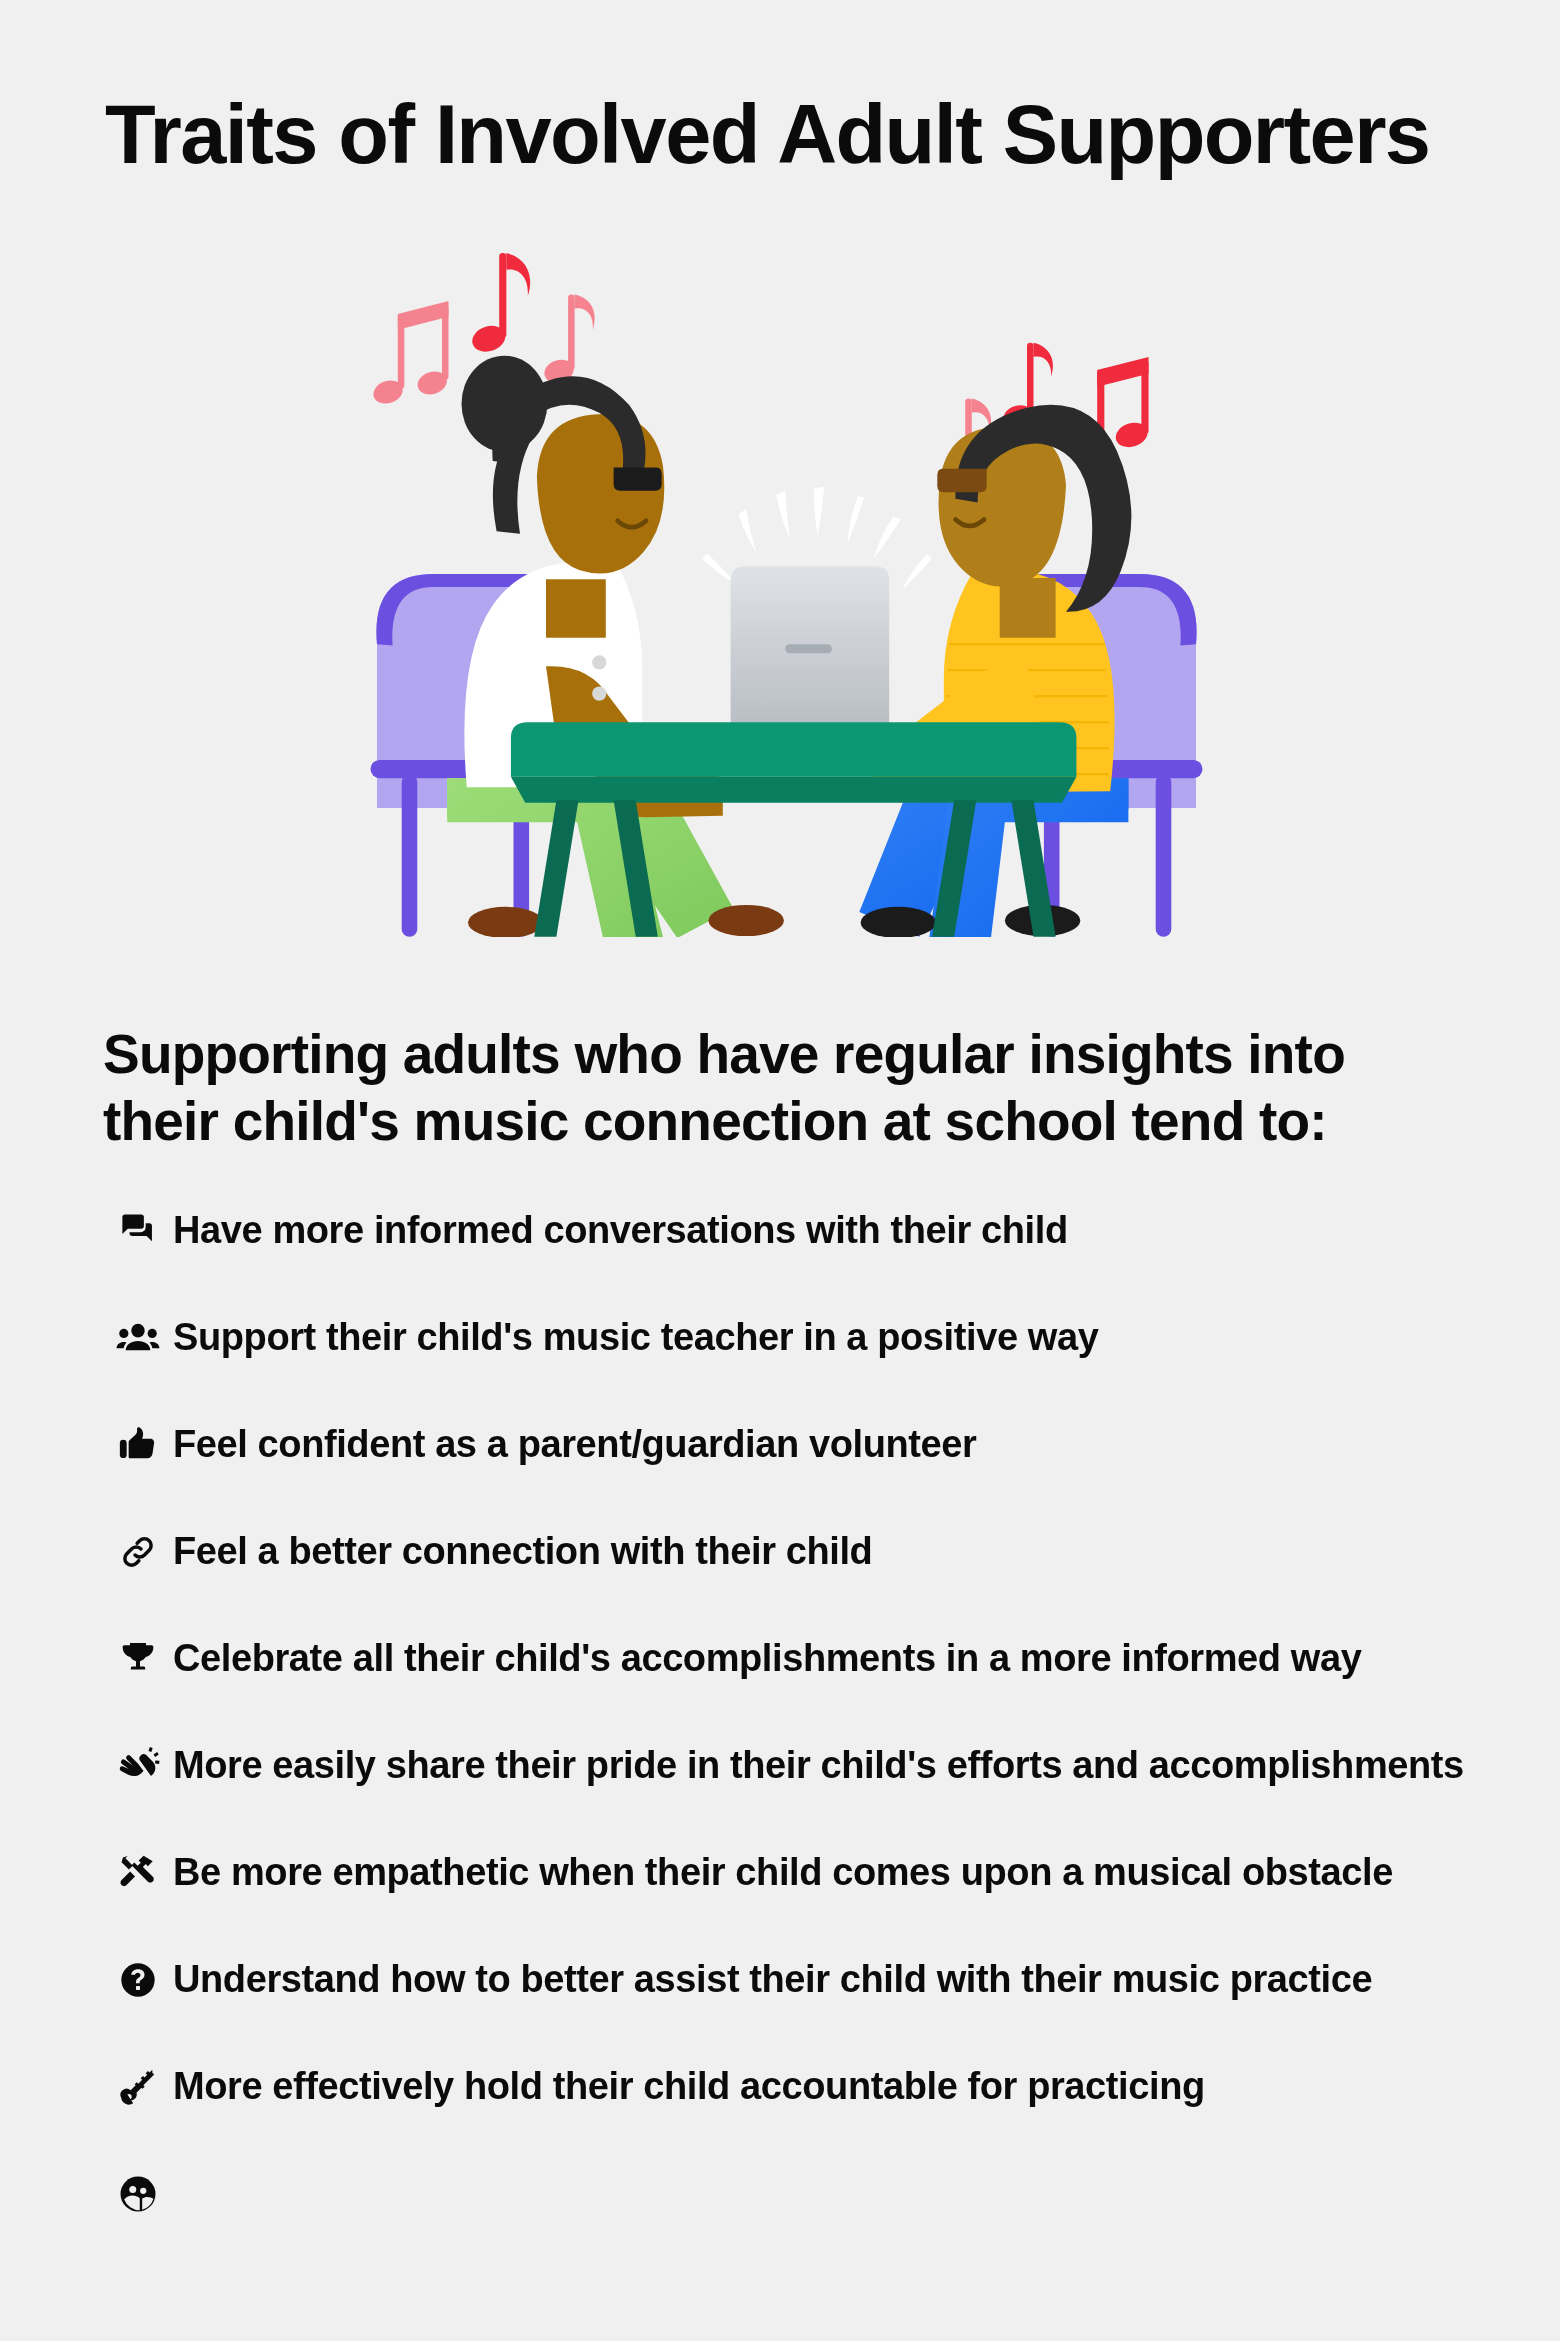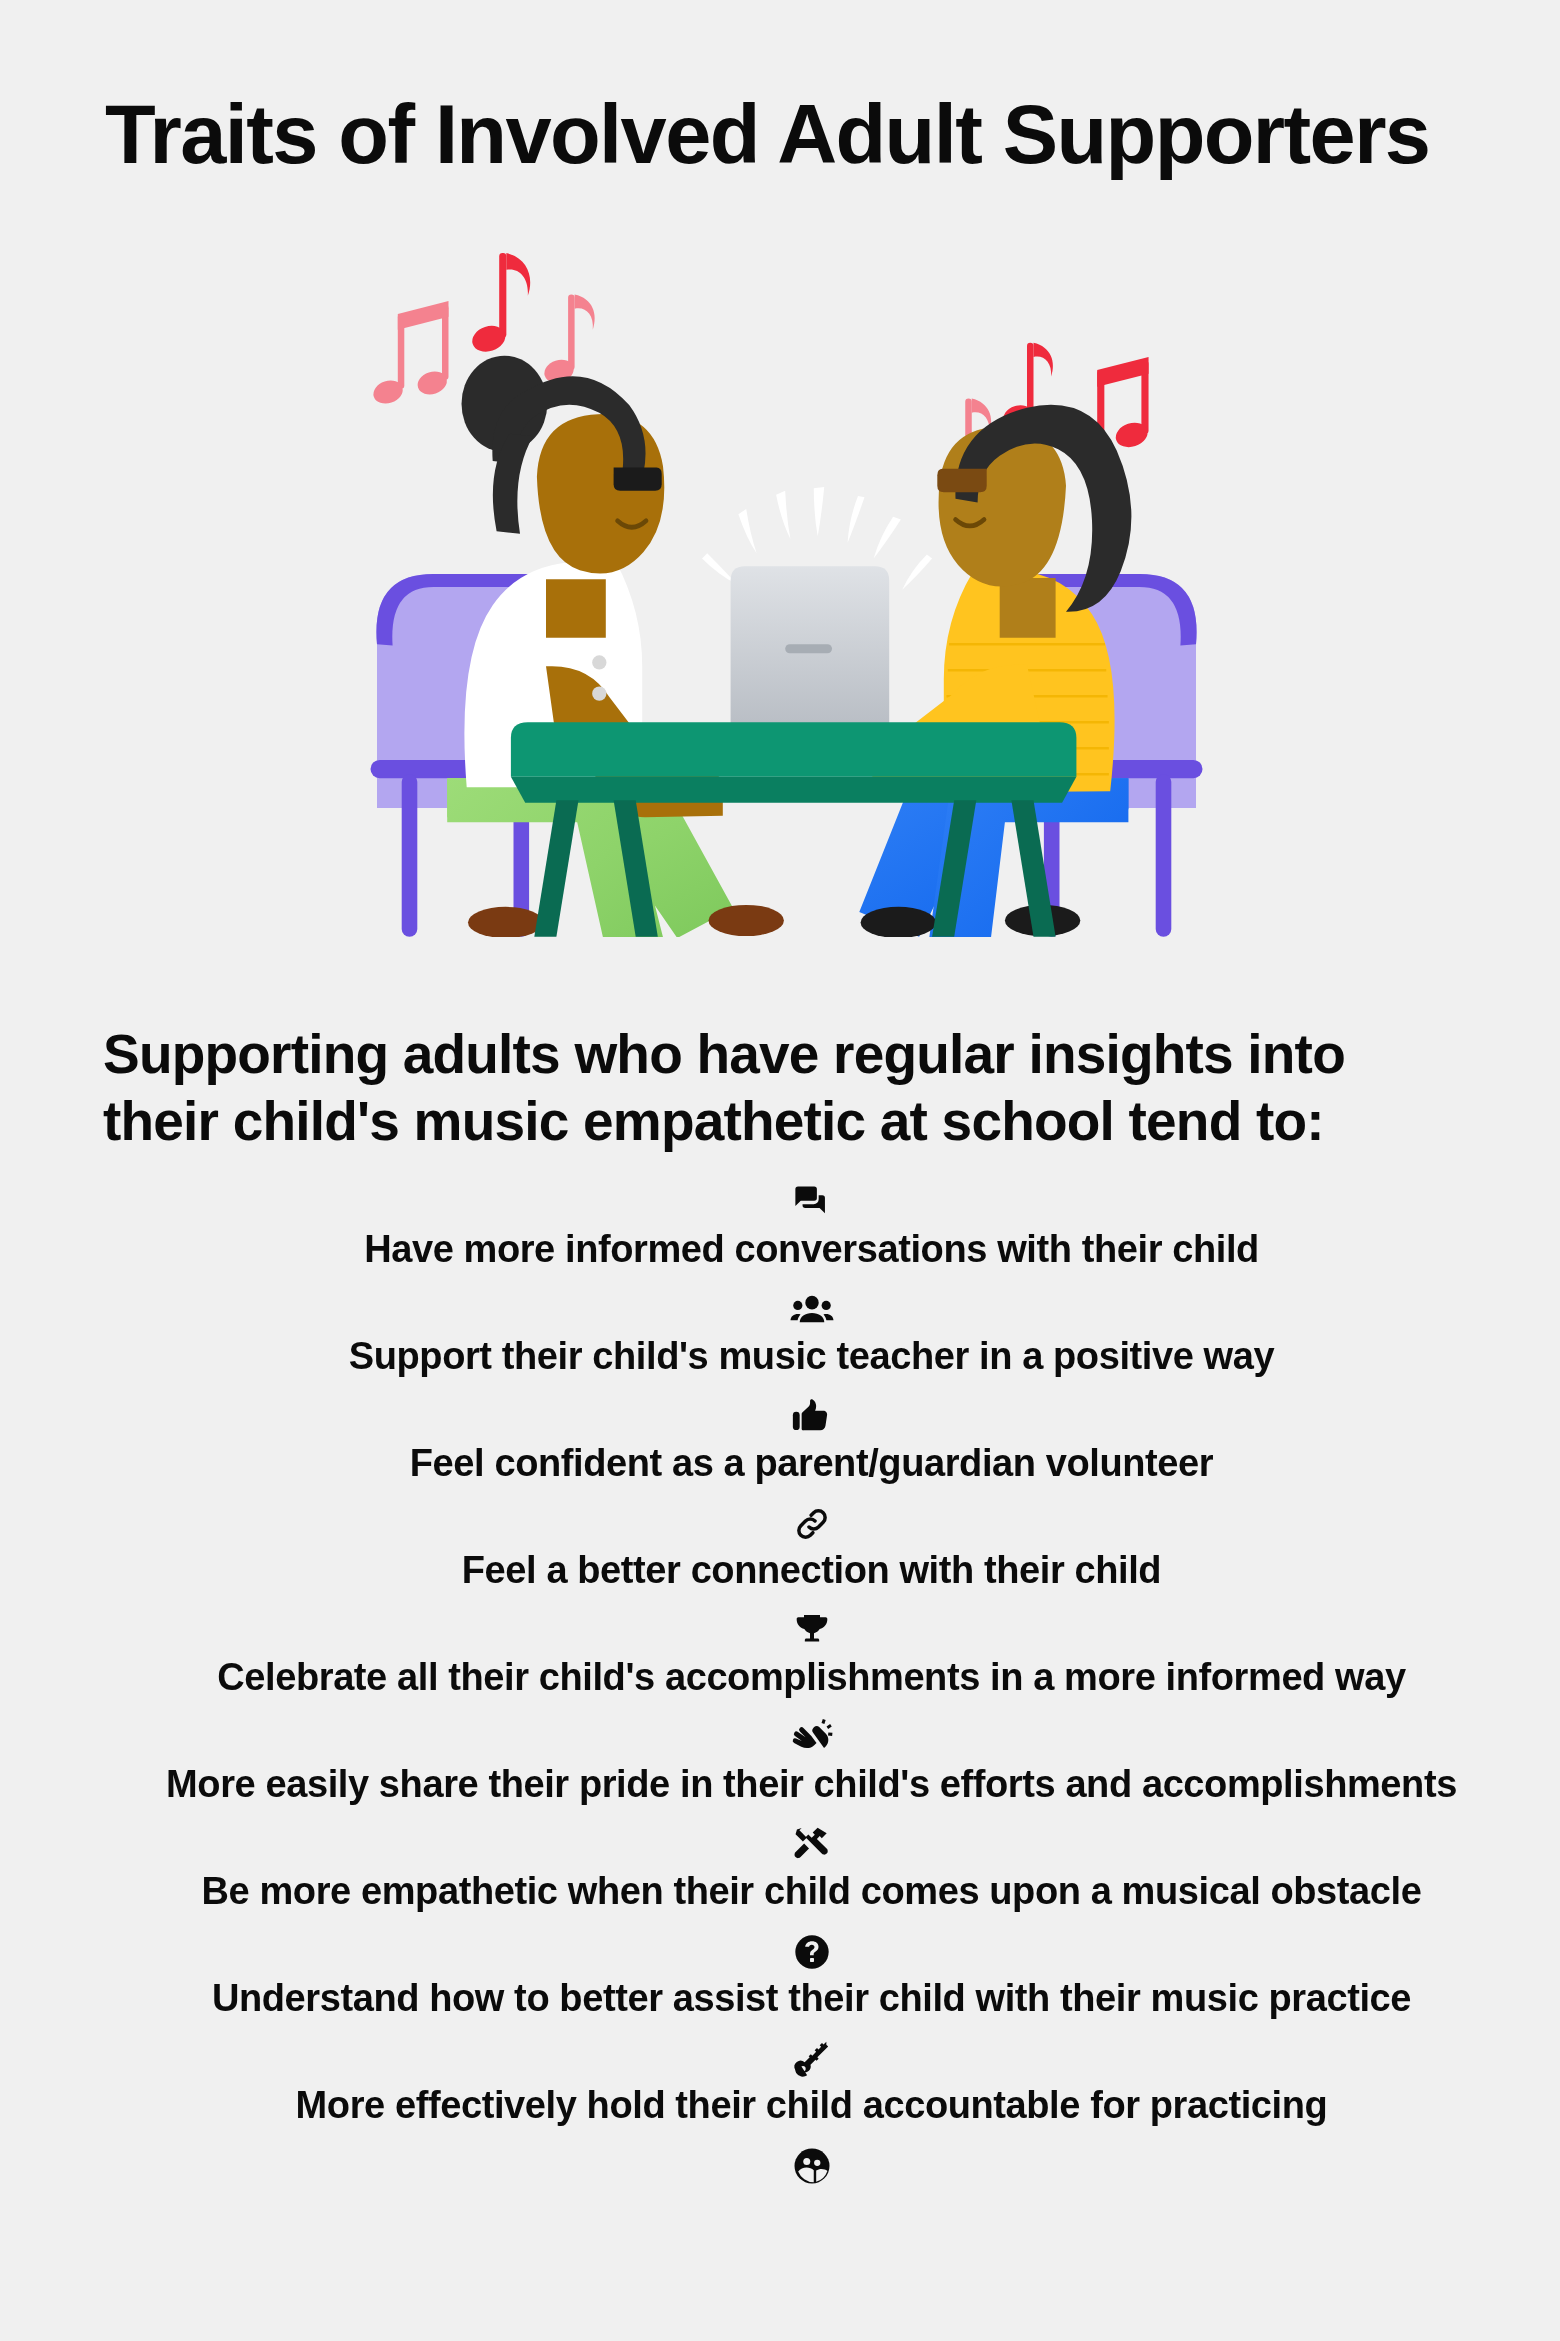--- a/index.html
+++ b/index.html
@@ -71,21 +71,20 @@
     top: 1177px;
     width: 1417px;
     list-style: none;
   }
 
   .trait-row {
     display: flex;
     align-items: center;
     height: 107px;
     gap: 0;
-    flex-direction: column;
   }
 
   .trait-icon {
     width: 70px;
     min-width: 70px;
     height: 51px;
     display: flex;
     align-items: center;
     justify-content: center;
     color: #0b0b0b;
@@ -273,21 +272,21 @@
         <path d="M316 900 l34 0 l-34 210 l-34 0 z" fill="#0a6b52"></path>
         <path d="M404 900 l34 0 l34 210 l-34 0 z" fill="#0a6b52"></path>
         <path d="M928 900 l34 0 l-34 210 l-34 0 z" fill="#0a6b52"></path>
         <path d="M1016 900 l34 0 l34 210 l-34 0 z" fill="#0a6b52"></path>
       </g>
     </svg>
   </div>
 
   <div class="subhead">
     <div>Supporting adults who have regular insights into</div>
-    <div>their child's music empathetic at school tend to:</div>
+    <div>their child's music connection at school tend to:</div>
   </div>
 
   <ul class="trait-list">
 
     <li class="trait-row">
       <span class="trait-icon">
         <svg width="43" height="43" viewBox="0 0 24 24" fill="currentColor">
           <path d="M3 4.5A1.5 1.5 0 0 1 4.5 3h9A1.5 1.5 0 0 1 15 4.5v5A1.5 1.5 0 0 1 13.5 11H6l-3 3V4.5z"></path>
           <path d="M16.5 8H16v2.2A2.8 2.8 0 0 1 13.2 13H7v.5A1.5 1.5 0 0 0 8.5 15h8l3 3V9.5A1.5 1.5 0 0 0 18 8h-1.5z"></path>
         </svg>

